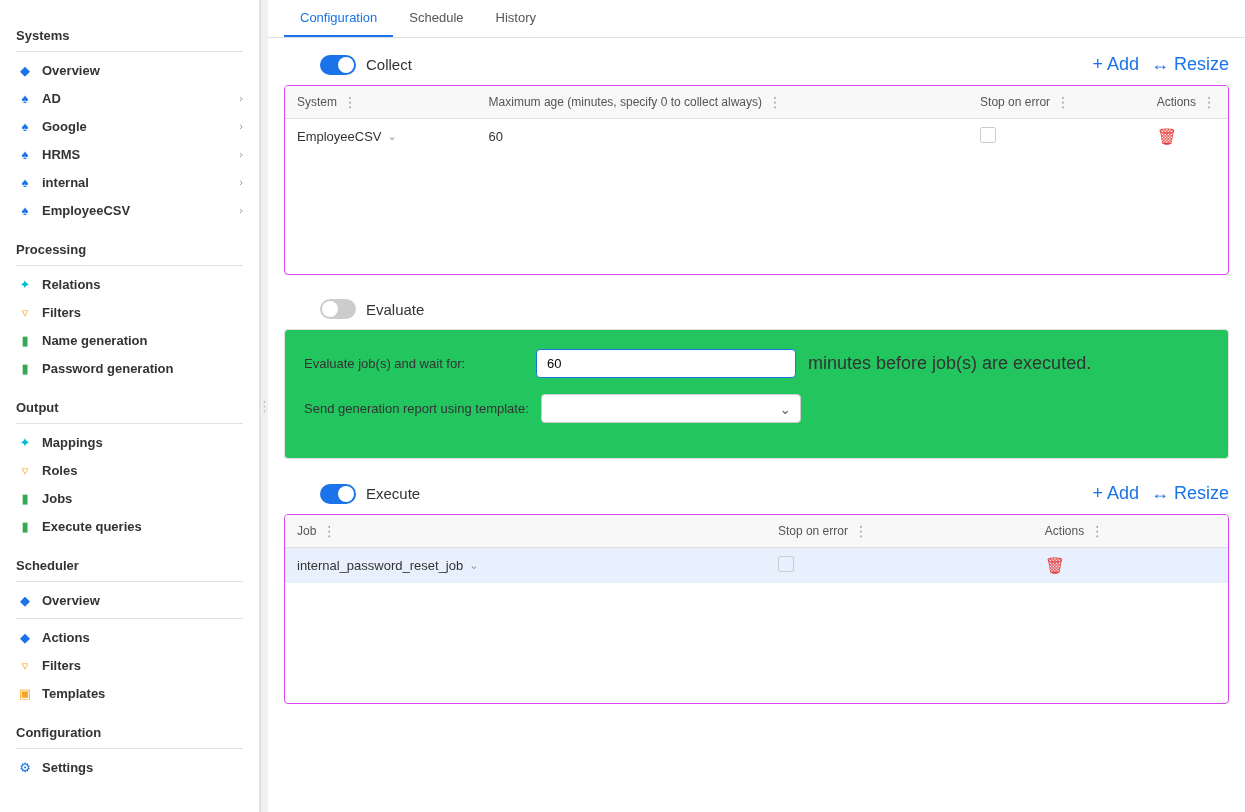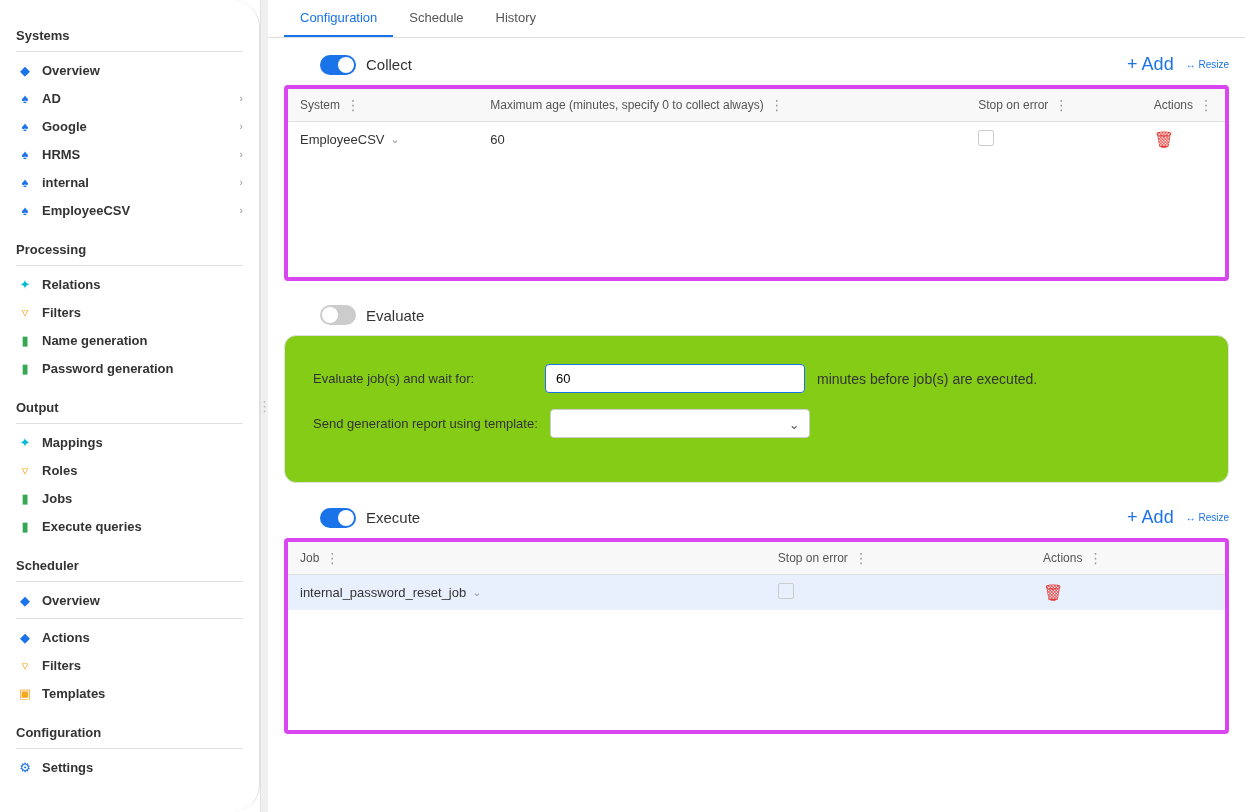--- a/index.html
+++ b/index.html
@@ -1,19 +1,19 @@
 <!DOCTYPE html>
 <html><head>
   <meta charset="utf-8">
   <style>
     * { box-sizing: border-box; margin: 0; padding: 0; }
     body { font-family: 'Segoe UI', Arial, sans-serif; font-size: 13px; color: #333; background: #fff; display: flex; height: 812px; overflow: hidden; }
 
     
-    .sidebar { width: 260px; min-width: 260px; background: #fff; border-right: 1px solid #e0e0e0; overflow-y: auto; padding: 10px 0; position: relative; border-radius: 27px; }
+    .sidebar { width: 260px; min-width: 260px; background: #fff; border-right: 1px solid #e0e0e0; overflow-y: auto; padding: 10px 0; position: relative; }
     .sidebar-section-title { font-size: 13px; font-weight: 600; color: #333; padding: 10px 16px 4px 16px; margin-top: 8px; }
     .sidebar-divider { border: none; border-top: 1px solid #e0e0e0; margin: 4px 16px; }
     .sidebar-item { display: flex; align-items: center; padding: 5px 16px; cursor: pointer; color: #333; position: relative; }
     .sidebar-item .item-icon { width: 18px; height: 18px; margin-right: 8px; display: inline-flex; align-items: center; justify-content: center; }
     .sidebar-item .item-label { flex: 1; font-size: 13px; font-weight: bold; }
     .sidebar-item .chevron { color: #999; font-size: 11px; }
 
     
     .icon-blue { color: #1a73e8; }
     .icon-orange { color: #f5a623; }
@@ -43,39 +43,39 @@
     
     .section { margin-bottom: 24px; }
     .section-header { display: flex; align-items: center; margin-bottom: 10px; padding-left: 36px; }
     .toggle { width: 36px; height: 20px; background: #1a73e8; border-radius: 10px; position: relative; cursor: pointer; margin-right: 10px; flex-shrink: 0; }
     .toggle::after { content: ''; position: absolute; width: 16px; height: 16px; background: #fff; border-radius: 50%; top: 2px; right: 2px; transition: 0.2s; }
     .toggle.off { background: #ccc; }
     .toggle.off::after { left: 2px; right: auto; }
     .section-title { font-size: 15px; font-weight: 500; color: #333; flex: 1; }
     .section-actions { display: flex; align-items: center; gap: 12px; }
     .btn-add { color: #1a73e8; font-size: 18px; cursor: pointer; background: none; border: none; display: flex; align-items: center; gap: 4px; }
-    .btn-resize { color: #1a73e8; font-size: 10px; cursor: pointer; background: none; border: none; display: flex; align-items: center; gap: 4px; }
-
-    
-    .table-container { border: 4px solid #d946ef; border-radius: 4px; overflow: hidden; margin-bottom: 0; }
+    .btn-resize { color: #1a73e8; font-size: 18px; cursor: pointer; background: none; border: none; display: flex; align-items: center; gap: 4px; }
+
+    
+    .table-container { border: 1px solid #d946ef; border-radius: 4px; overflow: hidden; margin-bottom: 0; }
     table { width: 100%; border-collapse: collapse; }
     th { background: #f8f8f8; font-size: 12px; font-weight: 500; color: #555; padding: 8px 12px; border-bottom: 1px solid #e0e0e0; text-align: left; }
     td { padding: 8px 12px; border-bottom: 1px solid #f0f0f0; font-size: 13px; }
     tr:last-child td { border-bottom: none; }
     .col-actions { width: 80px; }
     .checkbox { width: 16px; height: 16px; border: 1px solid #ccc; border-radius: 2px; display: inline-block; }
     .delete-btn { color: #e53935; cursor: pointer; font-size: 16px; }
     .row-selected { background: #e8f0fe; }
 
     
-    .evaluate-card { border: 1px solid #e0e0e0; border-radius: 12px; padding: 28px; background: #84cc16; }
+    .evaluate-card { border: 1px solid #e0e0e0; border-radius: 4px; padding: 19px; background: #22c55e; }
     .form-row { display: flex; align-items: center; margin-bottom: 16px; gap: 12px; }
     .form-label { font-size: 13px; color: #333; min-width: 220px; }
     .form-input { border: 1px solid #1a73e8; border-radius: 4px; padding: 6px 10px; font-size: 13px; width: 260px; outline: none; }
-    .form-text { font-size: 14px; color: #333; }
+    .form-text { font-size: 18px; color: #333; }
     .select-wrapper { position: relative; width: 260px; }
     .select-wrapper select { width: 100%; border: 1px solid #ccc; border-radius: 4px; padding: 6px 10px; font-size: 13px; background: #fff; appearance: none; cursor: pointer; }
     .select-arrow { position: absolute; right: 10px; top: 50%; transform: translateY(-50%); color: #555; pointer-events: none; }
 
     .empty-area { height: 120px; }
 
     
     .th-content { display: flex; align-items: center; }
     .dots-menu { color: #999; cursor: pointer; margin-left: 6px; font-size: 14px; }
 

